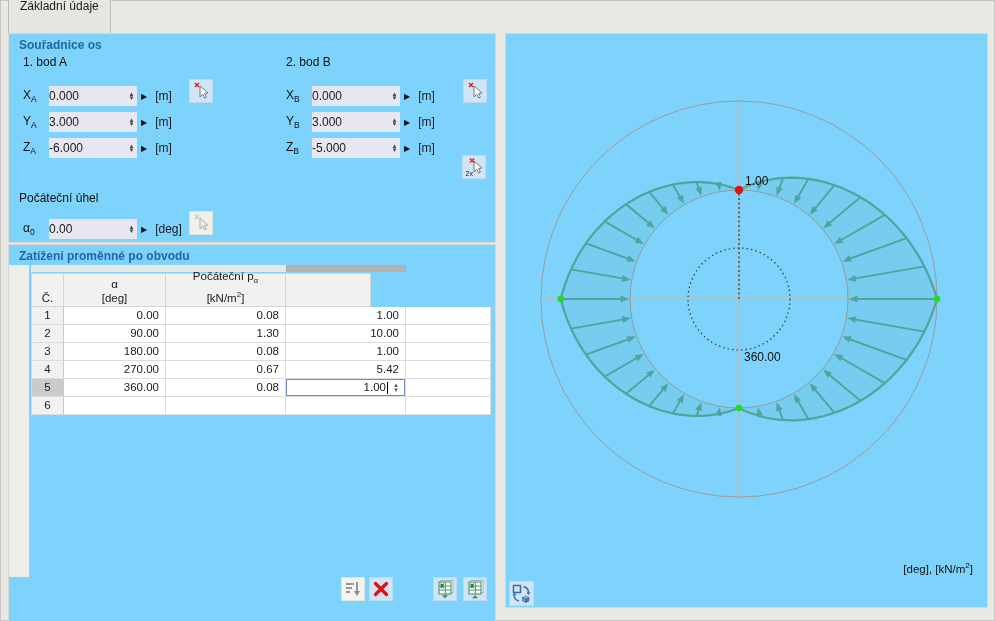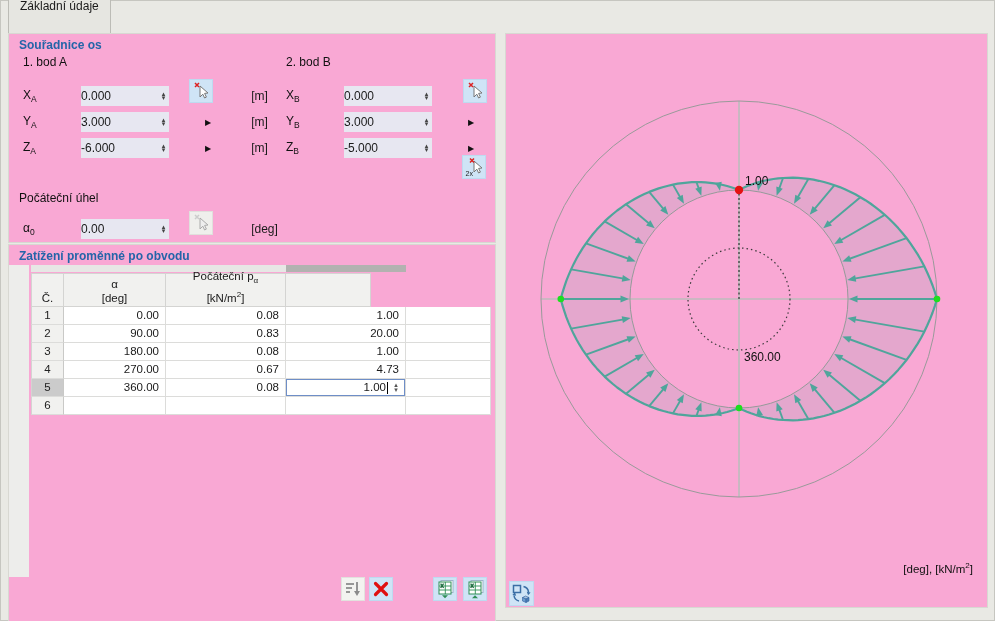--- a/index.html
+++ b/index.html
@@ -5,28 +5,28 @@
   html,body{margin:0;padding:0;}
   body{width:995px;height:621px;background:#e9e9e4;font-family:"Liberation Sans",sans-serif;
        font-size:12px;color:#1a1a1a;position:relative;overflow:hidden;
        box-shadow:inset 0 0 0 1px #c6c6c0;}
   
   .tabbar{position:absolute;left:8px;top:5px;height:28px;display:flex;align-items:flex-end;}
   .tab{height:21px;line-height:21px;padding:16px 11px;background:#e6e6e1;border:1px solid #bcbcb6;
        border-bottom:none;margin-right:14px;border-radius:2px 2px 0 0;cursor:default;}
   .tab.active{height:25px;line-height:26px;background:#fcfcf7;z-index:3;}
   
-  .panel{position:absolute;background:#f9a8d4;border:1px solid #d8d8d2;box-sizing:border-box;}
+  .panel{position:absolute;background:#7dd3fc;border:1px solid #d8d8d2;box-sizing:border-box;}
   #box1{left:8px;top:33px;width:488px;height:210px;}
   #box2{left:8px;top:244px;width:488px;height:380px;}
   #rightpanel{left:505px;top:33px;width:483px;height:575px;}
   .sectitle{position:absolute;left:10px;top:4px;color:#2465a8;font-weight:bold;font-size:12px;}
   .grouptitle{position:absolute;font-size:12px;color:#111;}
   
-  .frow{position:absolute;display:flex;align-items:center;height:32px;gap:32px;}
+  .frow{position:absolute;display:flex;align-items:center;height:32px;}
   .flabel{width:26px;font-size:12px;color:#111;}
   .flabel sub, .lbl sub{font-size:8.5px;}
   .field{width:88px;height:20px;background:#e7e7f1;display:flex;align-items:center;box-sizing:border-box;}
   .fval{flex:1;font-size:12px;padding-right:3px;}
   .fspin{width:11px;display:flex;flex-direction:column;align-items:center;font-size:7px;line-height:4.5px;color:#444;}
   .fdetail{font-size:8px;margin-left:4px;color:#111;}
   .funit{margin-left:8px;font-size:12px;}
   
   .iconbtn{position:absolute;width:24px;height:24px;background:#cfe4f6;border:1px solid #bedaf0;
            display:flex;align-items:center;justify-content:center;box-sizing:border-box;}
@@ -217,36 +217,36 @@
       <div class="trow">
         <div class="tc cnum">1</div>
         <div class="tc cval calpha">0.00</div>
         <div class="tc cval ck">0.08</div>
         <div class="tc cval cp">1.00</div>
         <div class="tc clast"></div>
       </div>
       <div class="trow">
         <div class="tc cnum">2</div>
         <div class="tc cval calpha">90.00</div>
-        <div class="tc cval ck">0.83</div>
-        <div class="tc cval cp">20.00</div>
+        <div class="tc cval ck">1.30</div>
+        <div class="tc cval cp">10.00</div>
         <div class="tc clast"></div>
       </div>
       <div class="trow">
         <div class="tc cnum">3</div>
         <div class="tc cval calpha">180.00</div>
         <div class="tc cval ck">0.08</div>
         <div class="tc cval cp">1.00</div>
         <div class="tc clast"></div>
       </div>
       <div class="trow">
         <div class="tc cnum">4</div>
         <div class="tc cval calpha">270.00</div>
         <div class="tc cval ck">0.67</div>
-        <div class="tc cval cp">4.73</div>
+        <div class="tc cval cp">5.42</div>
         <div class="tc clast"></div>
       </div>
       <div class="trow">
         <div class="tc cnum csel">5</div>
         <div class="tc cval calpha">360.00</div>
         <div class="tc cval ck">0.08</div>
         <div class="tc cval cp editing">
           <div class="editbox">
             <span class="ev">1.00</span>
             <span class="caret"></span>

